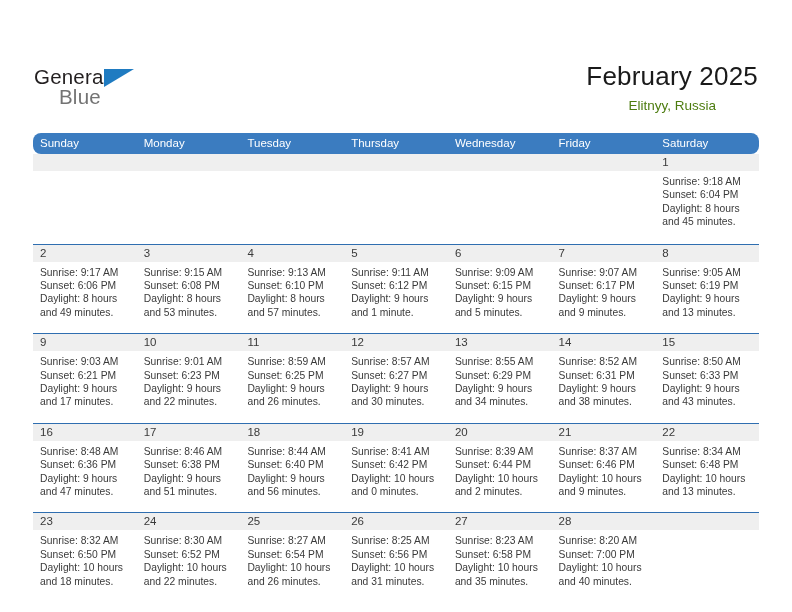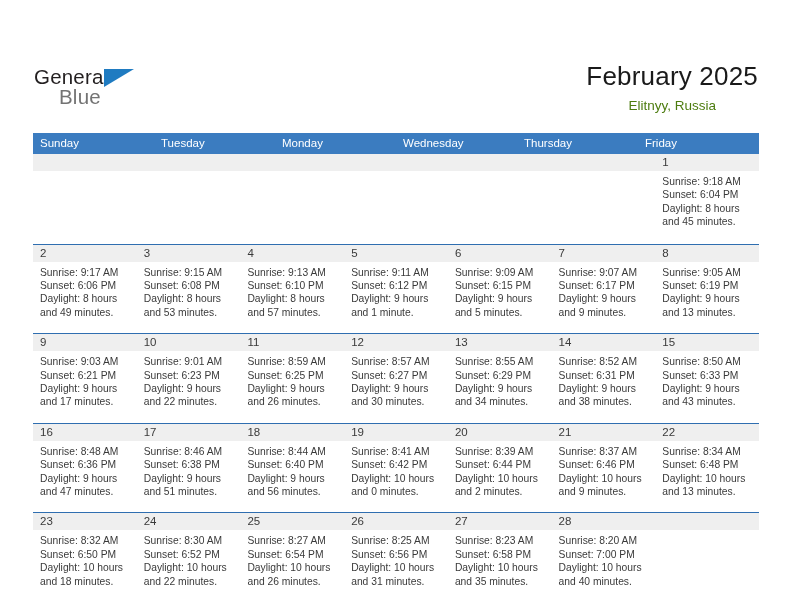--- a/index.html
+++ b/index.html
@@ -91,20 +91,21 @@
     left: 33px;
     top: 106px;
     width: 726px;
   }
 
   .weekday-row {
     display: flex;
     width: 726px;
     height: 21px;
     background: #3b7cc0;
+    border-radius: 8px;
   }
   .weekday {
     flex: 1 1 0;
     color: #ffffff;
     font-size: 11.5px;
     line-height: 21px;
     padding-left: 7px;
     white-space: nowrap;
   }
 
@@ -158,25 +159,26 @@
       <h1 class="cal-title">February 2025</h1>
       <div class="cal-sub">Elitnyy, Russia</div>
     </div>
 
   </div>
 
   <div class="calendar">
 
     <div class="weekday-row">
       <div class="weekday">Sunday</div>
+      <div class="weekday">Monday</div>
       <div class="weekday">Tuesday</div>
-      <div class="weekday">Monday</div>
+      <div class="weekday">Thursday</div>
       <div class="weekday">Wednesday</div>
-      <div class="weekday">Thursday</div>
       <div class="weekday">Friday</div>
+      <div class="weekday">Saturday</div>
     </div>
 
     <div class="week-row first">
       <div class="day-cell blank">
         <div class="day-num-band"></div>
         <div class="day-body"></div>
       </div>
       <div class="day-cell blank">
         <div class="day-num-band"></div>
         <div class="day-body"></div>

